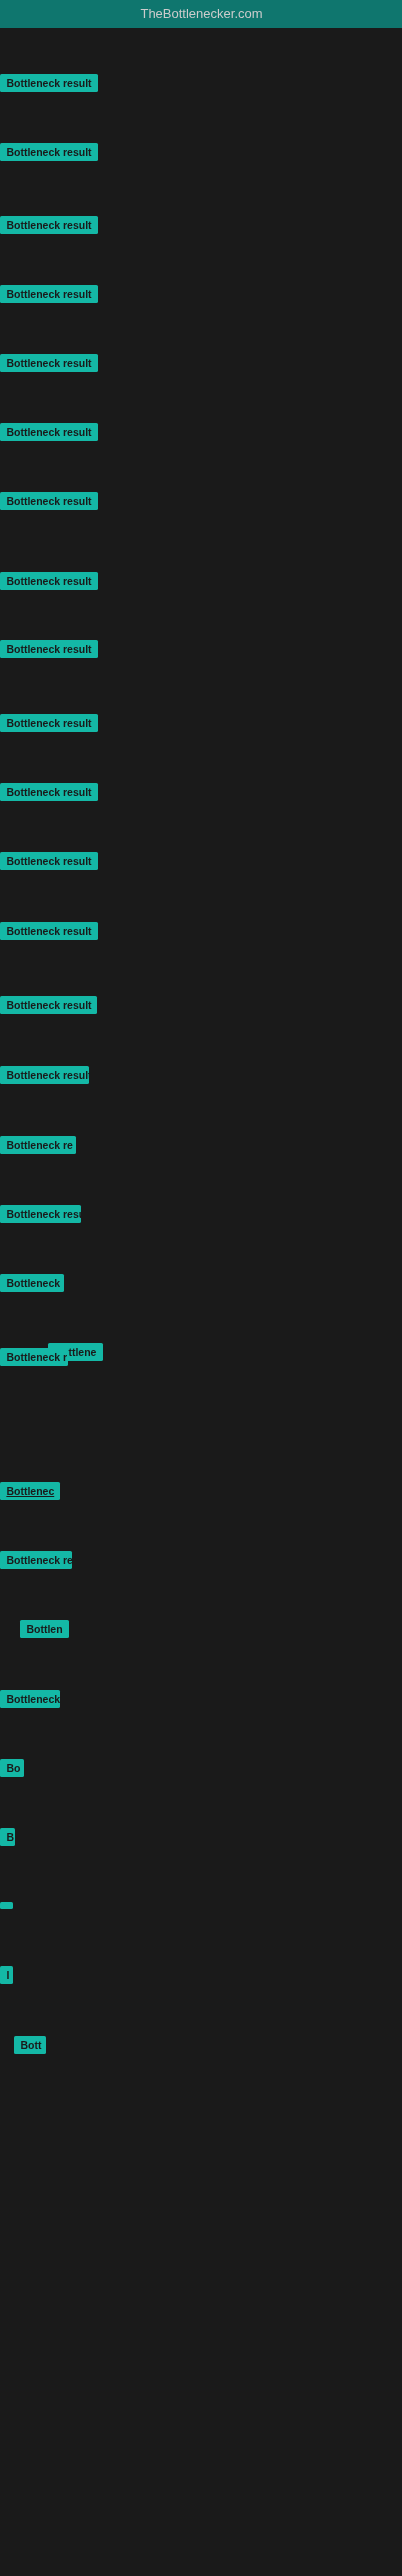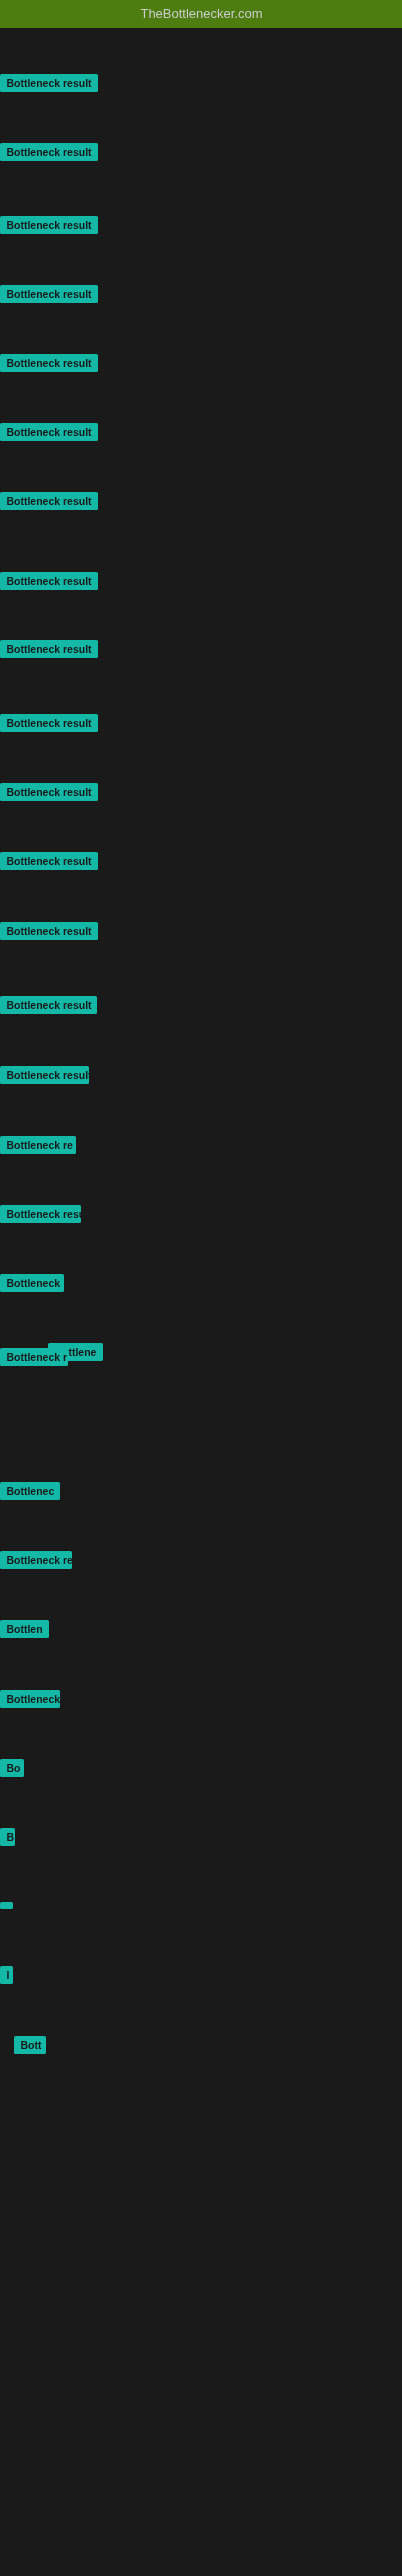--- a/index.html
+++ b/index.html
@@ -12,21 +12,21 @@
       width: 403px;
       min-height: 2576px;
       font-family: Arial, sans-serif;
       position: relative;
     }
     .site-title {
       text-align: center;
       color: #cccccc;
       font-size: 13px;
       padding: 6.4px 0;
-      background-color: #4d7c0f;
+      background-color: #0f766e;
     }
     .bottleneck-label {
       background-color: #14b8a6;
       color: #1a1a1a;
       font-size: 10.5px;
       font-weight: bold;
       padding: 3.2px 6.4px;
       display: inline-block;
       border-radius: 1.6px;
       white-space: nowrap;
@@ -56,23 +56,23 @@
     <div class="result-item" style="top: 755px; left: 0px;"><span class="bottleneck-label" style="max-width: 105px;">Bottleneck result</span></div>
     <div class="result-item" style="top: 824px; left: 0px;"><span class="bottleneck-label" style="max-width: 105px;">Bottleneck result</span></div>
     <div class="result-item" style="top: 894px; left: 0px;"><span class="bottleneck-label" style="max-width: 105px;">Bottleneck result</span></div>
     <div class="result-item" style="top: 968px; left: 0px;"><span class="bottleneck-label" style="max-width: 97px;">Bottleneck result</span></div>
     <div class="result-item" style="top: 1038px; left: 0px;"><span class="bottleneck-label" style="max-width: 89px;">Bottleneck result</span></div>
     <div class="result-item" style="top: 1108px; left: 0px;"><span class="bottleneck-label" style="max-width: 76px;">Bottleneck re</span></div>
     <div class="result-item" style="top: 1177px; left: 0px;"><span class="bottleneck-label" style="max-width: 81px;">Bottleneck resul</span></div>
     <div class="result-item" style="top: 1246px; left: 0px;"><span class="bottleneck-label" style="max-width: 64px;">Bottleneck</span></div>
     <div class="result-item" style="top: 1315px; left: 0px; padding-left: 48px;"><span class="bottleneck-label" style="max-width: 56px;">Bottlene</span></div>
     <div class="result-item" style="top: 1320px; left: 0px;"><span class="bottleneck-label" style="max-width: 68px;">Bottleneck r</span></div>
-    <div class="result-item" style="top: 1454px; left: 0px;"><span class="bottleneck-label" style="max-width: 60px;">Bottlenec</span></div>
+    <div class="result-item" style="top: 1454px; left: 0px;"><span class="bottleneck-label" style="max-width: 60px; text-decoration: underline;">Bottlenec</span></div>
     <div class="result-item" style="top: 1523px; left: 0px;"><span class="bottleneck-label" style="max-width: 72px;">Bottleneck re</span></div>
-    <div class="result-item" style="top: 1592px; left: 0px;"><span class="bottleneck-label" style="max-width: 52px;">Bottlen</span></div>
+    <div class="result-item" style="top: 1592px; left: 0px;"><span class="bottleneck-label" style="max-width: 52px; margin-left: 20px;">Bottlen</span></div>
     <div class="result-item" style="top: 1662px; left: 0px;"><span class="bottleneck-label" style="max-width: 60px;">Bottleneck</span></div>
     <div class="result-item" style="top: 1731px; left: 0px;"><span class="bottleneck-label" style="max-width: 24px;">Bo</span></div>
     <div class="result-item" style="top: 1800px; left: 0px;"><span class="bottleneck-label" style="max-width: 14.5px;">B</span></div>
     <div class="result-item" style="top: 1869px; left: 0px;"><span class="bottleneck-label" style="max-width: 8px;"></span></div>
     <div class="result-item" style="top: 1938px; left: 0px;"><span class="bottleneck-label" style="max-width: 8px;">I</span></div>
     <div class="result-item" style="top: 2008px; left: 14px;"><span class="bottleneck-label" style="max-width: 32px;">Bott</span></div>
   </div>
 
 
 </body></html>

